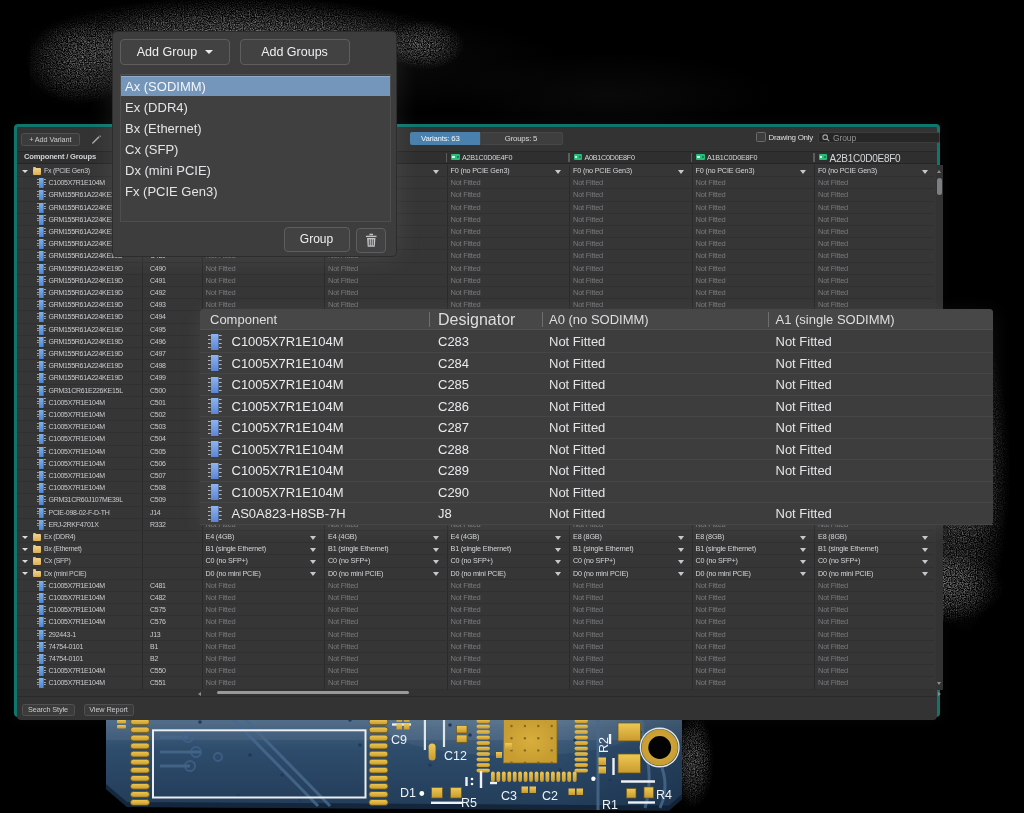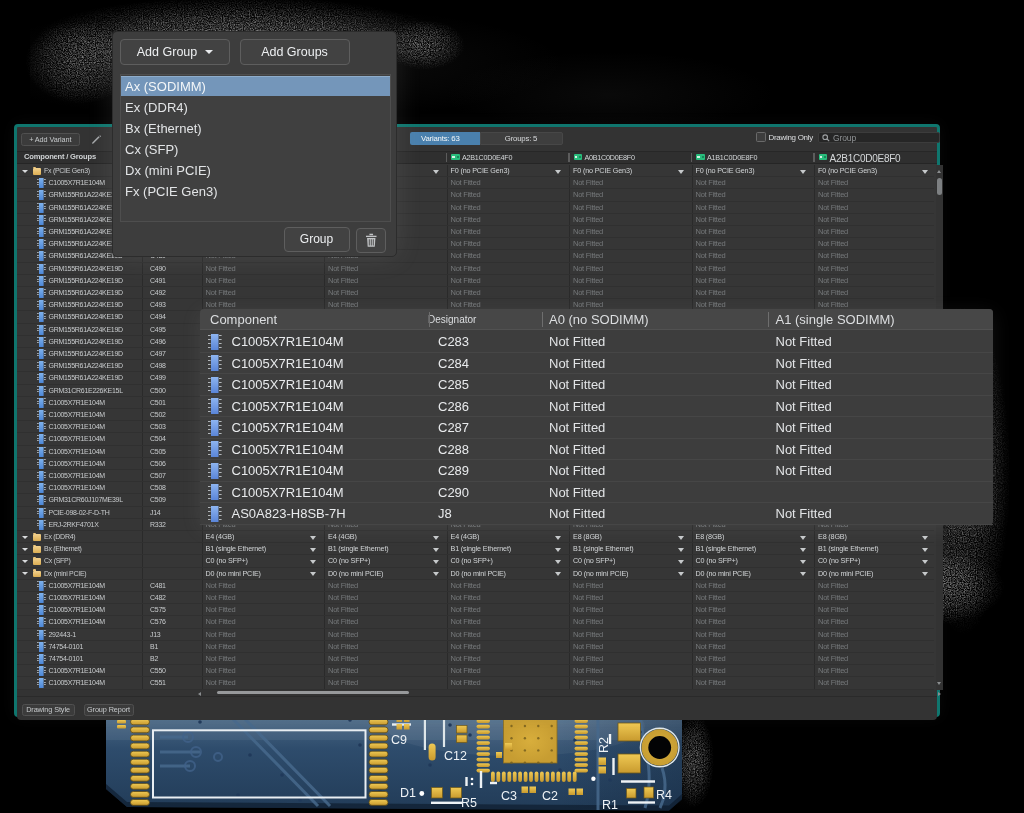--- a/index.html
+++ b/index.html
@@ -818,27 +818,27 @@
 <div class="t nf" style="left:678.5px;top:0;line-height:12.2px">Not Fitted</div>
 <div class="t nf" style="left:801px;top:0;line-height:12.2px">Not Fitted</div>
 </div>
 <div class="a" style="left:918.5px;top:37.5px;width:7.5px;height:525.5px;background:#333"></div>
 <div class="a" style="left:919.8px;top:43px;width:0;height:0;border-left:2.8px solid transparent;border-right:2.8px solid transparent;border-bottom:3.5px solid #8a8d8f"></div>
 <div class="a" style="left:919.5px;top:51px;width:5px;height:17px;background:#7d8082;border-radius:2.5px"></div>
 <div class="a" style="left:919.8px;top:555px;width:0;height:0;border-left:2.8px solid transparent;border-right:2.8px solid transparent;border-top:3.5px solid #8a8d8f"></div>
 <div class="a" style="left:181px;top:564.5px;width:0;height:0;border-top:2.8px solid transparent;border-bottom:2.8px solid transparent;border-right:3.5px solid #8a8d8f"></div>
 <div class="a" style="left:200px;top:564.3px;width:192px;height:3.2px;background:#97999b;border-radius:1.6px"></div>
 <div class="a" style="left:920.5px;top:564.5px;width:0;height:0;border-top:2.8px solid transparent;border-bottom:2.8px solid transparent;border-left:3.5px solid #8a8d8f"></div>
-<div class="btn" style="left:4.5px;top:576.5px;width:53px;height:12px;line-height:10.5px">Drawing Style</div>
-<div class="btn" style="left:66.5px;top:576.5px;width:50px;height:12px;line-height:10.5px">Group Report</div>
+<div class="btn" style="left:4.5px;top:576.5px;width:53px;height:12px;line-height:10.5px">Search Style</div>
+<div class="btn" style="left:66.5px;top:576.5px;width:50px;height:12px;line-height:10.5px">View Report</div>
 </div>
 <div class="a" style="left:200px;top:308.5px;width:792.5px;height:216px;background:#3d3d3d;border-radius:4px;box-shadow:0 4px 20px rgba(190,190,190,0.10)">
 <div class="a" style="left:0;top:0;width:100%;height:21.5px;background:#474747;border-radius:4px 4px 0 0;border-bottom:1px solid #515151"></div>
 <div class="t" style="left:10px;top:0;line-height:21.5px;font-size:13px;color:#dcdee0">Component</div>
-<div class="t" style="left:228px;top:0;line-height:21.5px;font-size:10px;color:#dcdee0">Designator</div>
+<div class="t" style="left:238px;top:0;line-height:21.5px;font-size:16px;color:#dcdee0">Designator</div>
 <div class="t" style="left:349px;top:0;line-height:21.5px;font-size:13px;color:#dcdee0">A0 (no SODIMM)</div>
 <div class="t" style="left:575.5px;top:0;line-height:21.5px;font-size:13px;color:#dcdee0">A1 (single SODIMM)</div>
 <div class="a" style="left:228.5px;top:3px;width:1.3px;height:15px;background:#6e6e6e"></div>
 <div class="a" style="left:342px;top:3px;width:1.3px;height:15px;background:#6e6e6e"></div>
 <div class="a" style="left:568px;top:3px;width:1.3px;height:15px;background:#6e6e6e"></div>
 <div class="a" style="left:0;top:22.5px;width:100%;height:21.55px;border-bottom:1px solid #464646">
 <div class="icb" style="left:7.5px;top:2.6px"></div>
 <div class="t" style="left:31.5px;top:0;line-height:21.55px;font-size:13px;color:#e8eaec">C1005X7R1E104M</div>
 <div class="t" style="left:238px;top:0;line-height:21.55px;font-size:13px;color:#e8eaec">C283</div>
 <div class="t" style="left:349px;top:0;line-height:21.55px;font-size:13px;color:#e2e4e6">Not Fitted</div>

